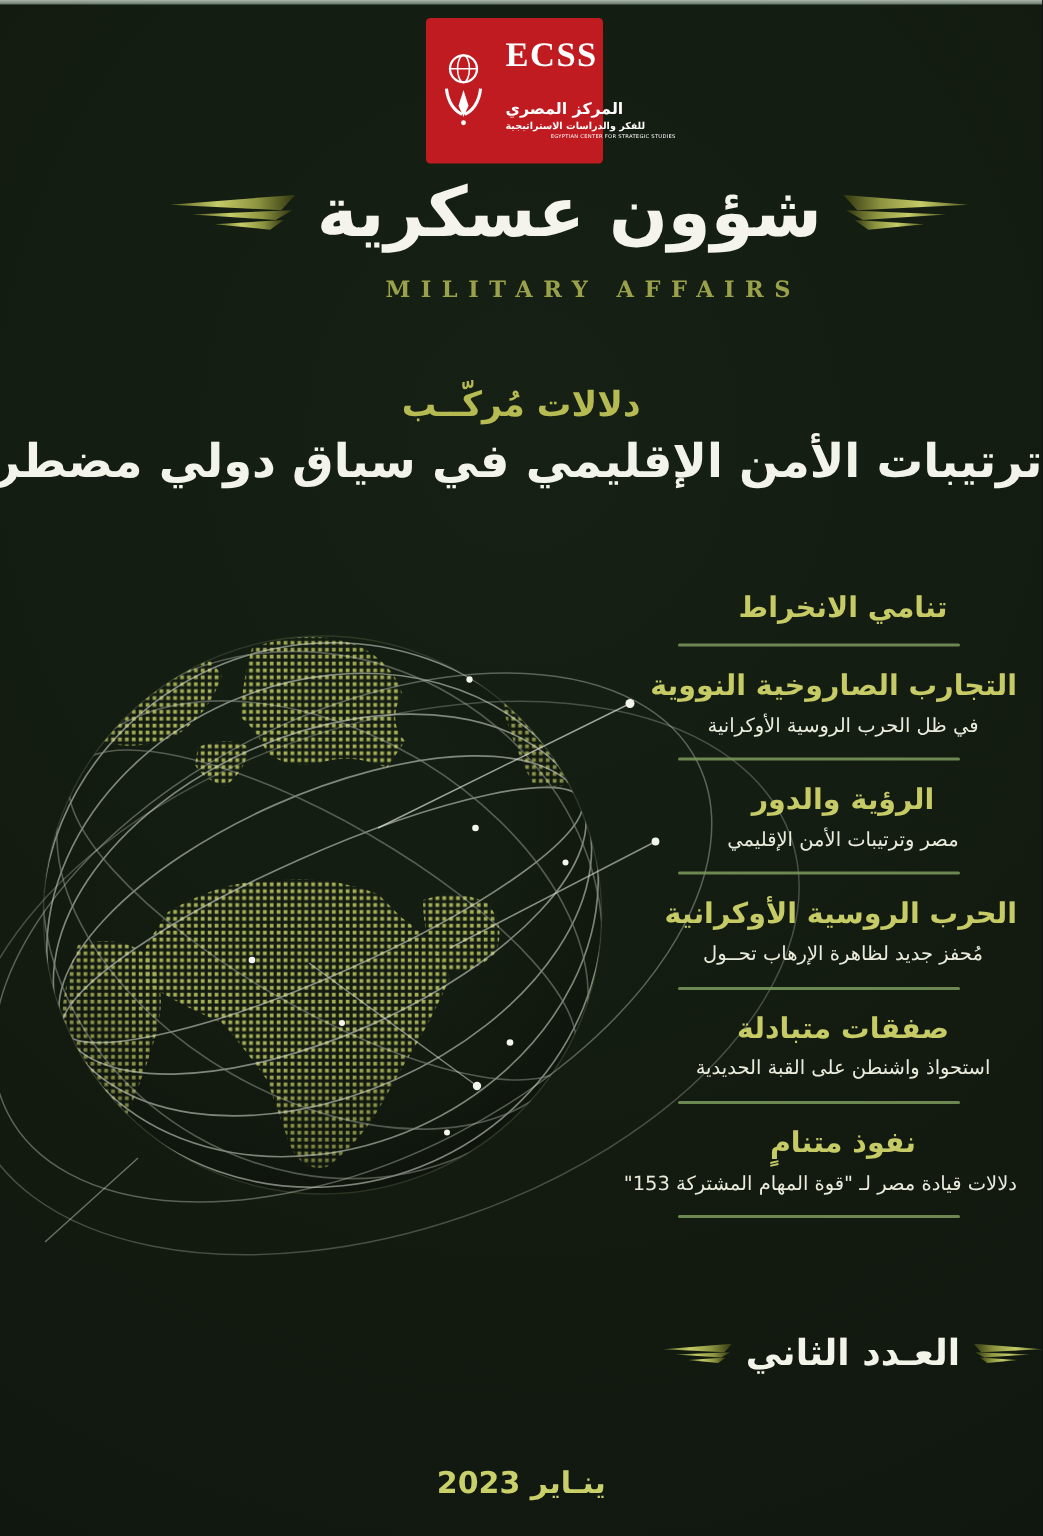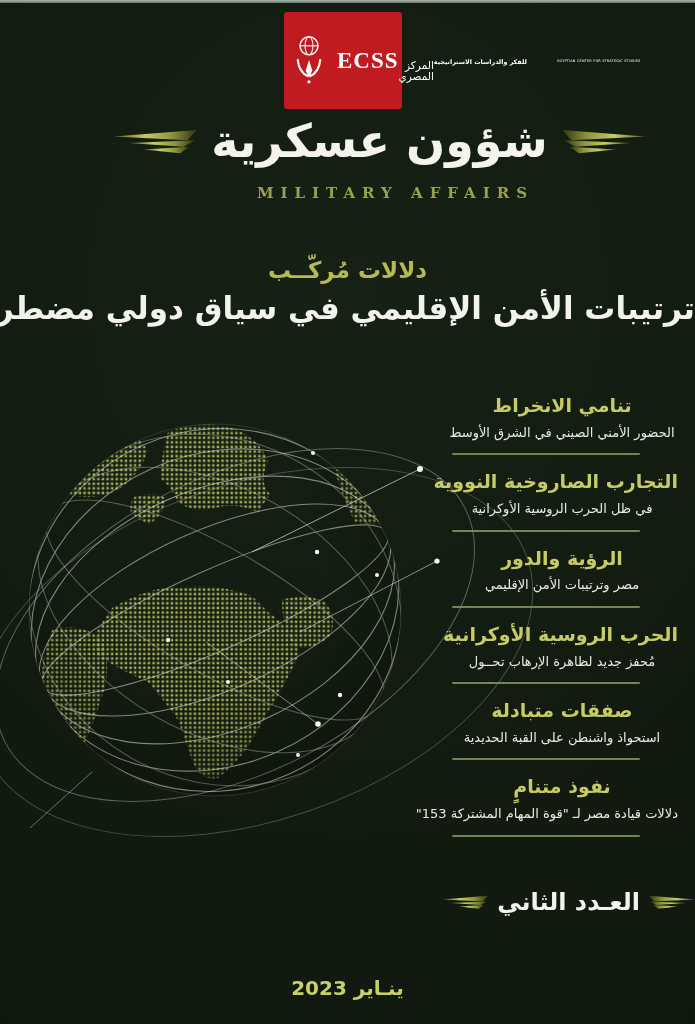--- a/index.html
+++ b/index.html
@@ -8,23 +8,23 @@
     radial-gradient(120% 90% at 50% 28%, #162014 0%, #131b11 55%, #0f160e 100%);
     overflow:hidden;}
   .top-edge{position:absolute;top:0;left:0;width:695px;height:3px;
     background:linear-gradient(180deg,#c7d2c7,#74857a);opacity:.85;}
 
   
   .logo{position:absolute;left:284px;top:12px;width:118px;height:97px;background:#c01b20;
     border-radius:3px;display:flex;align-items:center;padding:6px 5px;box-sizing:border-box;}
   .logo-glyph{width:36px;height:56px;flex:0 0 auto;margin-left:2px;}
   .logo-sep{width:2px;height:64px;background:#ffffff;margin:0 6px 0 4px;border-radius:1px;}
-  .logo-text{flex:1;display:flex;align-items:center;color:#fff;line-height:1;}
+  .logo-text{flex:1;display:flex;flex-direction:column;align-items:flex-start;color:#fff;line-height:1;}
   .logo-acronym{font-family:"Liberation Serif",serif;font-weight:700;font-size:23px;letter-spacing:1px;}
-  .logo-ar{font-size:10.5px;font-weight:400;margin-top:20px;}
+  .logo-ar{font-size:10.5px;font-weight:700;margin-top:20px;}
   .logo-ar2{font-size:6.4px;font-weight:700;margin-top:3px;white-space:nowrap;}
   .logo-en{font-size:6px;margin-top:3px;white-space:nowrap;transform:scale(.58);transform-origin:center top;letter-spacing:.3px;}
 
   
   .masthead{position:absolute;top:114px;left:0;width:695px;display:flex;align-items:center;justify-content:center;gap:13px;margin-left:32px;}
   .masthead h1{margin:0;font-size:46px;font-weight:700;color:#f4f4ec;line-height:1.2;}
   .wing{flex:0 0 auto;}
   .wing.left{transform:scaleX(-1);}
   .masthead-en{position:absolute;top:184px;left:0;width:695px;text-align:center;
     font-family:"DejaVu Serif",serif;font-weight:700;font-size:15px;letter-spacing:7px;color:#9aa14b;padding-left:48px;}
@@ -167,21 +167,20 @@
       <circle cx="168" cy="250" r="2.2"></circle>
       <circle cx="228" cy="292" r="2"></circle>
       <circle cx="340" cy="305" r="2.2"></circle>
       <circle cx="298" cy="365" r="2"></circle>
     </g>
   </svg>
 
   <div class="articles">
     <div class="article">
       <div class="article-title">تنامي الانخراط</div>
-      <div class="article-sub">الحضور الأمني الصيني في الشرق الأوسط</div>
       <div class="article-divider"></div>
     </div>
     <div class="article">
       <div class="article-title">التجارب الصاروخية النووية</div>
       <div class="article-sub">في ظل الحرب الروسية الأوكرانية</div>
       <div class="article-divider"></div>
     </div>
     <div class="article">
       <div class="article-title">الرؤية والدور</div>
       <div class="article-sub">مصر وترتيبات الأمن الإقليمي</div>

